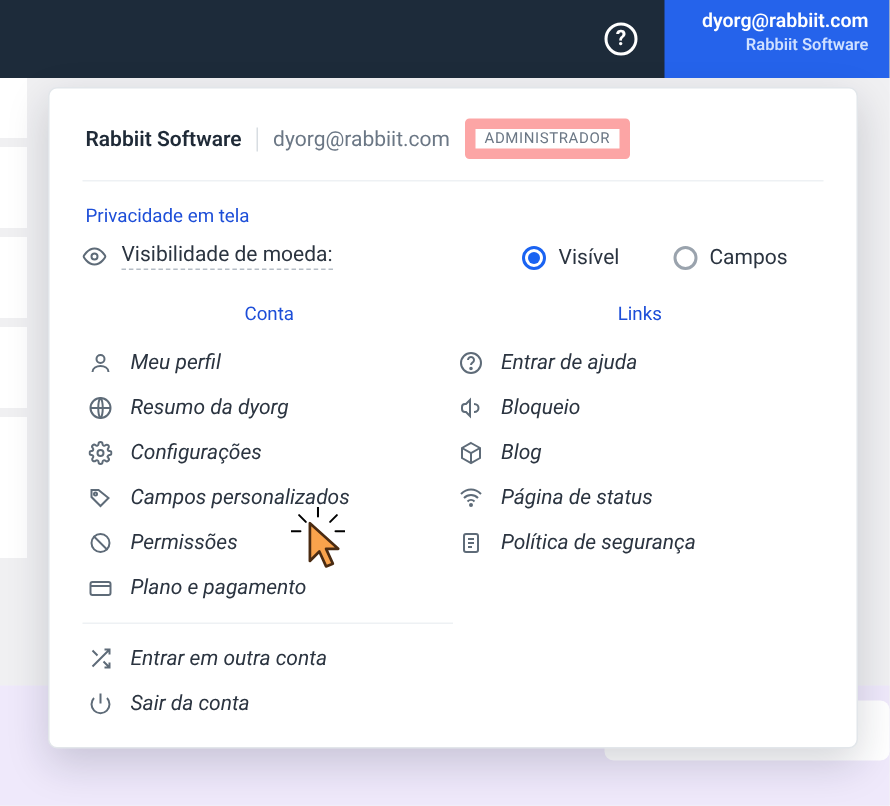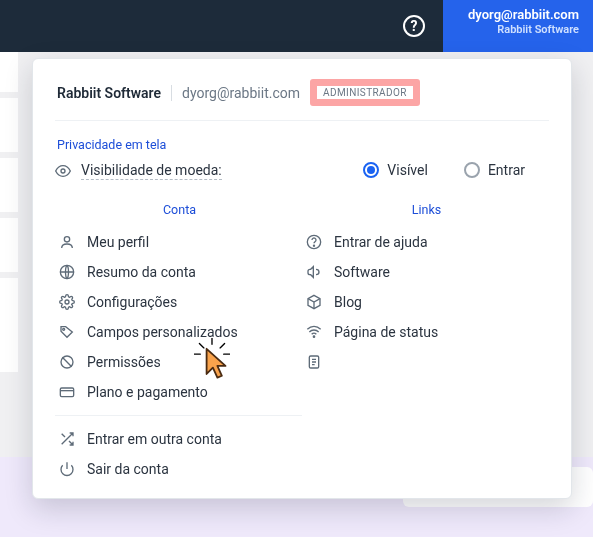--- a/index.html
+++ b/index.html
@@ -51,34 +51,35 @@
   }
   .dd-header { display:flex; align-items:center; gap:10px; font-size:14px; color:#333; padding:4px 2px 14px 2px; border-bottom:1px solid #eef1f4;}
   .dd-company { font-weight:600; color:#1f2a37;}
   .dd-email { color:#6b7785;}
   .sep-v { width:1px; height:16px; background:#d8dde2;}
   .badge-admin {
     font-size:10px; letter-spacing:.4px; color:#6b7785;
     border:7px solid #fca5a5; padding:1px 6px; border-radius:3px;
   }
   .section-title { font-size:12.5px; color:#1d4ed8; margin:16px 0 10px 2px; }
-  .privacy-row { display:flex; align-items:flex-start; justify-content:space-between;}
+  .privacy-row { display:flex; align-items:flex-end; justify-content:space-between;}
   .priv-left { display:flex; align-items:center; gap:10px;}
   .priv-label { font-size:14px; color:#2b3440; border-bottom:1px dashed #b5bdc6; padding-bottom:1px;}
   .radios { display:flex; gap:36px; align-items:center; padding-right:24px;}
   .radio { display:flex; align-items:center; gap:8px; font-size:14px; color:#2b3440; cursor:pointer;}
   .r-outer { width:16px; height:16px; border-radius:50%; border:2px solid #9aa3ad; display:flex; align-items:center; justify-content:center;}
   .r-outer.checked { border-color:#1a63f2;}
   .r-inner { width:8px; height:8px; border-radius:50%; background:#1a63f2;}
   .columns { display:flex; margin-top:6px;}
   .col { flex:1;text-align:center;}
   .menu-item {
     display:flex; align-items:center; gap:12px;
     padding:7px 4px; font-size:14px; color:#2b3440;
     cursor:pointer;
+    font-style:italic;
   }
   .mi-icon { width:16px; height:16px; flex:0 0 16px; color:#5e6b78;}
   .divider { height:1px; background:#eef1f4; margin:8px 0;}
   .cursor-ptr {
     position:absolute; top:338px; left:194px; width:36px; height:42px;
     pointer-events:none;
   }
   svg { display:block; }
 </style>
 </head>
@@ -124,42 +125,42 @@
     </div>
     <div class="radios">
       <div class="radio">
         <span class="r-outer checked">
             <span class="r-inner"></span>
           </span>
         <span>Visível</span>
       </div>
       <div class="radio">
         <span class="r-outer"></span>
-        <span>Entrar</span>
+        <span>Campos</span>
       </div>
     </div>
   </div>
 
   <div class="columns">
     <div class="col">
       <div class="section-title">Conta</div>
 
       <div class="menu-item">
         <svg class="mi-icon" viewBox="0 0 24 24" fill="none" stroke="currentColor" stroke-width="2">
             <circle cx="12" cy="8" r="4"></circle>
             <path d="M4 21c0-4 4-6 8-6s8 2 8 6"></path>
           </svg>
         <span>Meu perfil</span>
       </div>
       <div class="menu-item">
         <svg class="mi-icon" viewBox="0 0 24 24" fill="none" stroke="currentColor" stroke-width="2">
             <circle cx="12" cy="12" r="10"></circle>
             <path d="M2 12h20M12 2c3 3 3 17 0 20M12 2c-3 3-3 17 0 20"></path>
           </svg>
-        <span>Resumo da conta</span>
+        <span>Resumo da dyorg</span>
       </div>
       <div class="menu-item">
         <svg class="mi-icon" viewBox="0 0 24 24" fill="none" stroke="currentColor" stroke-width="2">
             <circle cx="12" cy="12" r="3"></circle>
             <path d="M19.4 15a1.7 1.7 0 0 0 .34 1.87l.06.06a2 2 0 1 1-2.83 2.83l-.06-.06a1.7 1.7 0 0 0-1.87-.34 1.7 1.7 0 0 0-1 1.56V21a2 2 0 1 1-4 0v-.09a1.7 1.7 0 0 0-1-1.56 1.7 1.7 0 0 0-1.87.34l-.06.06a2 2 0 1 1-2.83-2.83l.06-.06a1.7 1.7 0 0 0 .34-1.87 1.7 1.7 0 0 0-1.56-1H3a2 2 0 1 1 0-4h.09a1.7 1.7 0 0 0 1.56-1 1.7 1.7 0 0 0-.34-1.87l-.06-.06a2 2 0 1 1 2.83-2.83l.06.06c.5.5 1.24.64 1.87.34.63-.26 1-.88 1-1.56V3a2 2 0 1 1 4 0v.09c0 .68.37 1.3 1 1.56.63.3 1.37.16 1.87-.34l.06-.06a2 2 0 1 1 2.83 2.83l-.06.06a1.7 1.7 0 0 0-.34 1.87c.26.63.88 1 1.56 1H21a2 2 0 1 1 0 4h-.09c-.68 0-1.3.37-1.56 1z"></path>
           </svg>
         <span>Configurações</span>
       </div>
       <div class="menu-item">
         <svg class="mi-icon" viewBox="0 0 24 24" fill="none" stroke="currentColor" stroke-width="2">
@@ -209,41 +210,42 @@
             <path d="M9 9a3 3 0 1 1 4.5 2.6C12.5 12.5 12 13 12 14"></path>
             <circle cx="12" cy="17.5" r="0.8" fill="currentColor"></circle>
           </svg>
         <span>Entrar de ajuda</span>
       </div>
       <div class="menu-item">
         <svg class="mi-icon" viewBox="0 0 24 24" fill="none" stroke="currentColor" stroke-width="2">
             <path d="M3 11v2a3 3 0 0 0 3 3h1l4 4V4L7 8H6a3 3 0 0 0-3 3z"></path>
             <path d="M15 8c6 0 6 8 0 8"></path>
           </svg>
-        <span>Software</span>
+        <span>Bloqueio</span>
       </div>
       <div class="menu-item">
         <svg class="mi-icon" viewBox="0 0 24 24" fill="none" stroke="currentColor" stroke-width="2">
             <path d="M12 2l9 5v10l-9 5-9-5V7l9-5z"></path>
             <path d="M3 7l9 5 9-5M12 12v10"></path>
           </svg>
         <span>Blog</span>
       </div>
       <div class="menu-item">
         <svg class="mi-icon" viewBox="0 0 24 24" fill="none" stroke="currentColor" stroke-width="2">
             <path d="M2 8c6-6 14-6 20 0M5 12c4-4 10-4 14 0M8.5 15.5c2-2 5-2 7 0"></path>
             <circle cx="12" cy="19" r="1" fill="currentColor"></circle>
           </svg>
         <span>Página de status</span>
       </div>
       <div class="menu-item">
         <svg class="mi-icon" viewBox="0 0 24 24" fill="none" stroke="currentColor" stroke-width="2">
             <rect x="5" y="3" width="14" height="18" rx="2"></rect>
             <path d="M9 8h6M9 12h6M9 16h4"></path>
           </svg>
+        <span>Política de segurança</span>
       </div>
     </div>
   </div>
 </div>
 
 <div class="cursor-ptr">
   <svg viewBox="0 0 40 46">
     <g stroke="#000" stroke-width="1.5" stroke-linecap="round">
       <line x1="20" y1="0" x2="20" y2="7"></line>
       <line x1="6" y1="6" x2="11" y2="11"></line>

